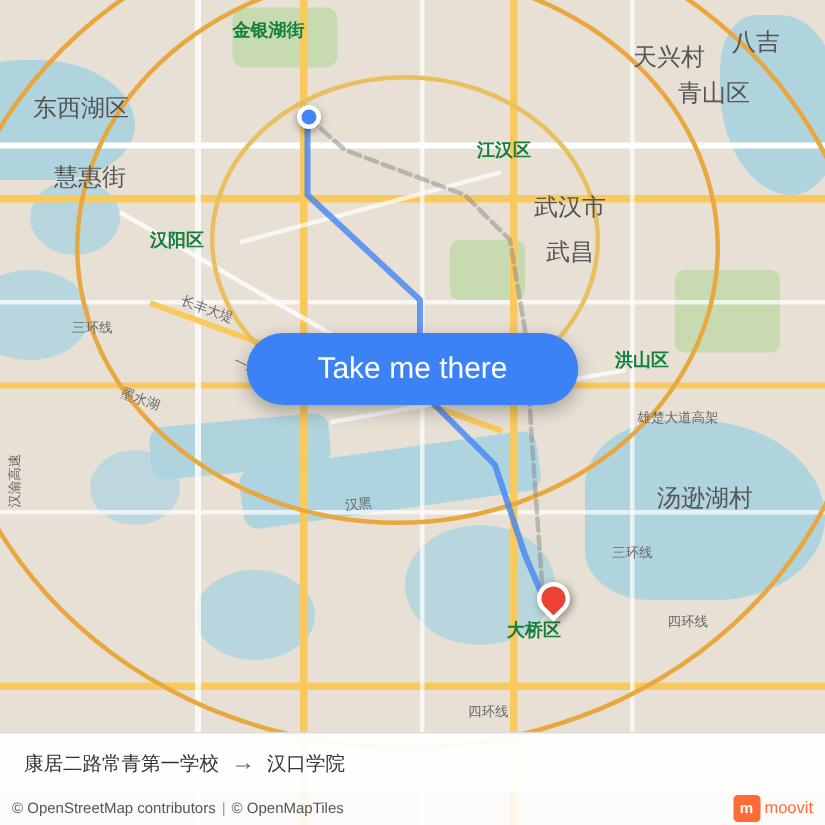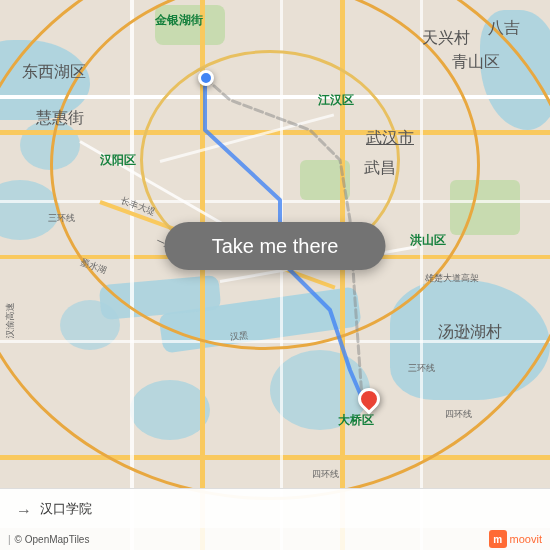--- a/index.html
+++ b/index.html
@@ -45,21 +45,21 @@
       background: #c8dbb0;
       border-radius: 4px;
     }
 
     
     #cta-button {
       position: absolute;
       left: 50%;
       top: 222px;
       transform: translateX(-50%);
-      background: #737373;
+      background: #3b82f6;
       color: white;
       border: none;
       border-radius: 24px;
       padding: 16px 40px;
       font-size: 20px;
       font-weight: 500;
       cursor: pointer;
       white-space: nowrap;
       box-shadow: 0 4px 12px rgba(0,0,0,0.3);
       width: 221px;
@@ -272,21 +272,21 @@
 
       <path d="M205,78 L230,100 L310,130 L340,160 L350,220 L355,300 L362,398" stroke="#888" stroke-width="3" fill="none" stroke-linecap="round" stroke-linejoin="round" opacity="0.5" stroke-dasharray="8,4"></path>
     </svg>
 
     <span class="map-label-bold" style="left:155px;top:12px;">金银湖街</span>
     <span class="map-label" style="left:488px;top:18px;">八吉</span>
     <span class="map-label" style="left:452px;top:52px;">青山区</span>
     <span class="map-label" style="left:22px;top:62px;text-align:center;">东西湖区</span>
     <span class="map-label" style="left:422px;top:28px;">天兴村</span>
     <span class="map-label-bold" style="left:298px;top:92px;margin-left:20px;">江汉区</span>
-    <span class="map-label" style="left:366px;top:128px;text-decoration:underline;">武汉市</span>
+    <span class="map-label" style="left:356px;top:128px;">武汉市</span>
     <span class="map-label" style="left:364px;top:158px;">武昌</span>
     <span class="map-label" style="left:36px;top:108px;">慧惠街</span>
     <span class="map-label-bold" style="left:100px;top:152px;">汉阳区</span>
     <span class="map-label-bold" style="left:410px;top:232px;">洪山区</span>
     <span class="map-label-sm" style="left:425px;top:272px;">雄楚大道高架</span>
     <span class="map-label" style="left:438px;top:322px;">汤逊湖村</span>
     <span class="map-label-bold" style="left:338px;top:412px;">大桥区</span>
     <span class="map-label-sm" style="left:48px;top:212px;">三环线</span>
     <span class="map-label-sm" style="left:408px;top:362px;">三环线</span>
     <span class="map-label-sm" style="left:312px;top:468px;">四环线</span>
@@ -303,25 +303,27 @@
     <div class="dot"></div>
   </div>
 
   <div id="dest-marker">
     <div class="pin-circle"></div>
   </div>
 
   <button id="cta-button">Take me there</button>
 
   <div id="route-info">
+    <span class="from">康居二路常青第一学校</span>
     <span class="arrow">→</span>
     <span class="to">汉口学院</span>
   </div>
 
   <div id="attribution">
+    <span>© OpenStreetMap contributors</span>
     <span class="separator">|</span>
     <span>© OpenMapTiles</span>
     <div id="moovit-logo" style="margin-left:auto;display:flex;align-items:center;gap:3px;">
       <div class="moovit-icon">m</div>
       <span class="moovit-text">moovit</span>
     </div>
   </div>
 </div>
 
 </body></html>

